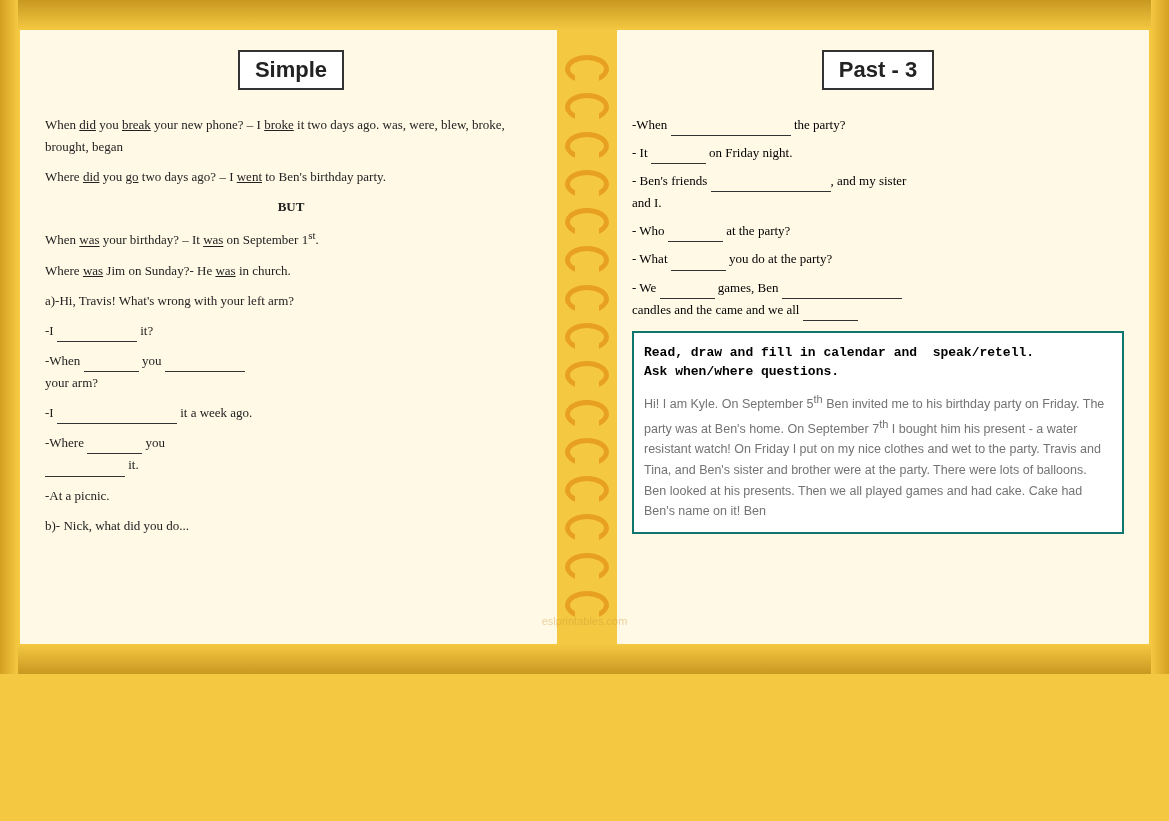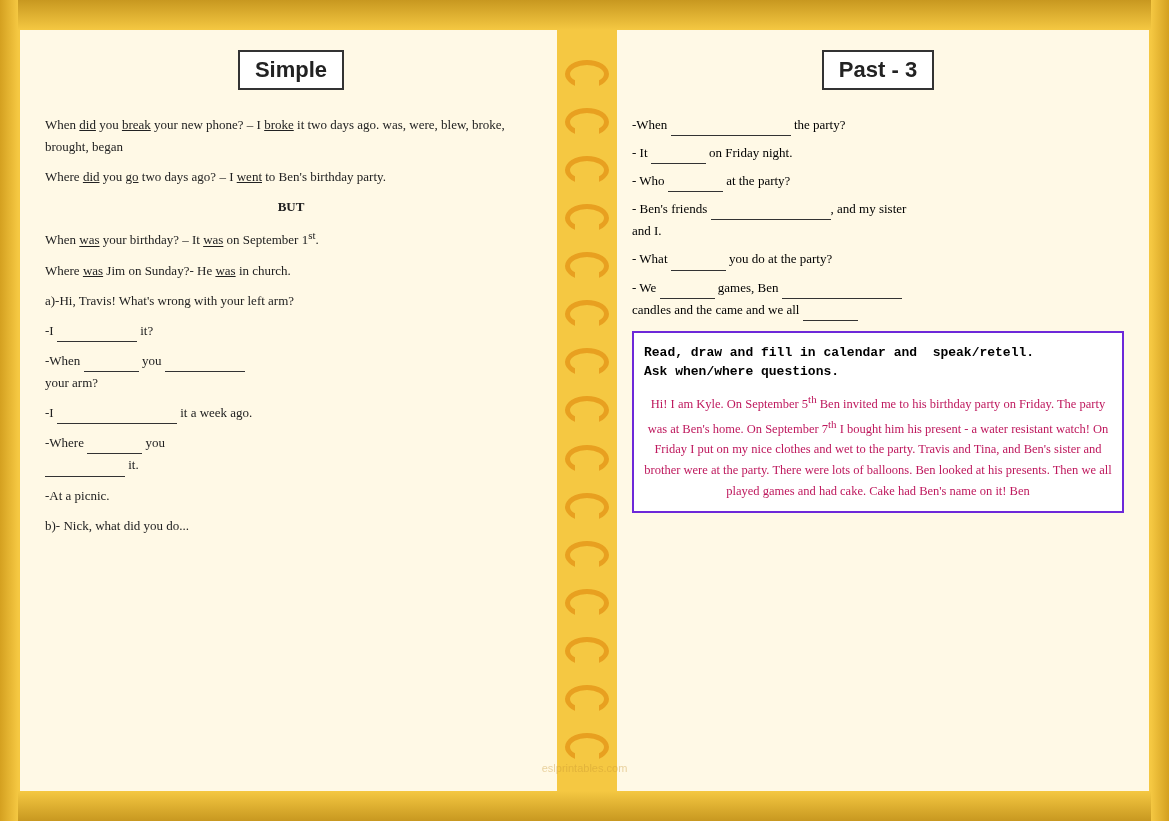--- a/index.html
+++ b/index.html
@@ -7,21 +7,21 @@
       width: 1169px;
       height: 821px;
       background-color: #f5c842;
       font-family: 'Courier New', Courier, monospace;
       overflow: hidden;
       position: relative;
     }
 
     .page-container {
       width: 1169px;
-      height: 821px;
+      height: 674px;
       position: relative;
       background: #f5c842;
     }
 
     
     .content-area {
       position: absolute;
       top: 30px;
       left: 20px;
       right: 20px;
@@ -158,40 +158,39 @@
 
     .fill-line {
       margin-bottom: 6px;
       font-family: Liberation Serif, serif;
       font-size: 13px;
       line-height: 1.7;
     }
 
     
     .read-draw-box {
-      border: 2px solid #6d28d9;
+      border: 2px solid #0f766e;
       padding: 10px;
       background: white;
       margin-top: 10px;
     }
 
     .read-draw-title {
       font-family: 'Courier New', Courier, monospace;
       font-size: 13px;
       font-weight: bold;
       margin-bottom: 8px;
       line-height: 1.5;
     }
 
     .read-draw-content {
-      font-family: Liberation Serif, serif;
+      font-family: Liberation Sans, sans-serif;
       font-size: 12.5px;
       line-height: 1.65;
-      color: #be185d;
-      text-align: center;
+      color: #737373;
     }
 
     
     .watermark {
       position: absolute;
       bottom: 47px;
       left: 50%;
       transform: translateX(-50%);
       font-family: Arial, sans-serif;
       font-size: 11px;
@@ -325,24 +324,24 @@
       </div>
 
       <div class="fill-section">
         <div class="fill-line">
           -When <span class="blank-lg"></span> the party?
         </div>
         <div class="fill-line">
           - It <span class="blank-sm"></span> on Friday night.
         </div>
         <div class="fill-line">
+          - Ben's friends <span class="blank-lg"></span>, and my sister<br>and I.
+        </div>
+        <div class="fill-line">
           - Who <span class="blank-sm"></span> at the party?
-        </div>
-        <div class="fill-line">
-          - Ben's friends <span class="blank-lg"></span>, and my sister<br>and I.
         </div>
         <div class="fill-line">
           - What <span class="blank-sm"></span> you do at the party?
         </div>
         <div class="fill-line">
           - We <span class="blank-sm"></span> games, Ben <span class="blank-lg"></span><br>
           candles and the came and we all <span class="blank-sm"></span>
         </div>
       </div>
 

